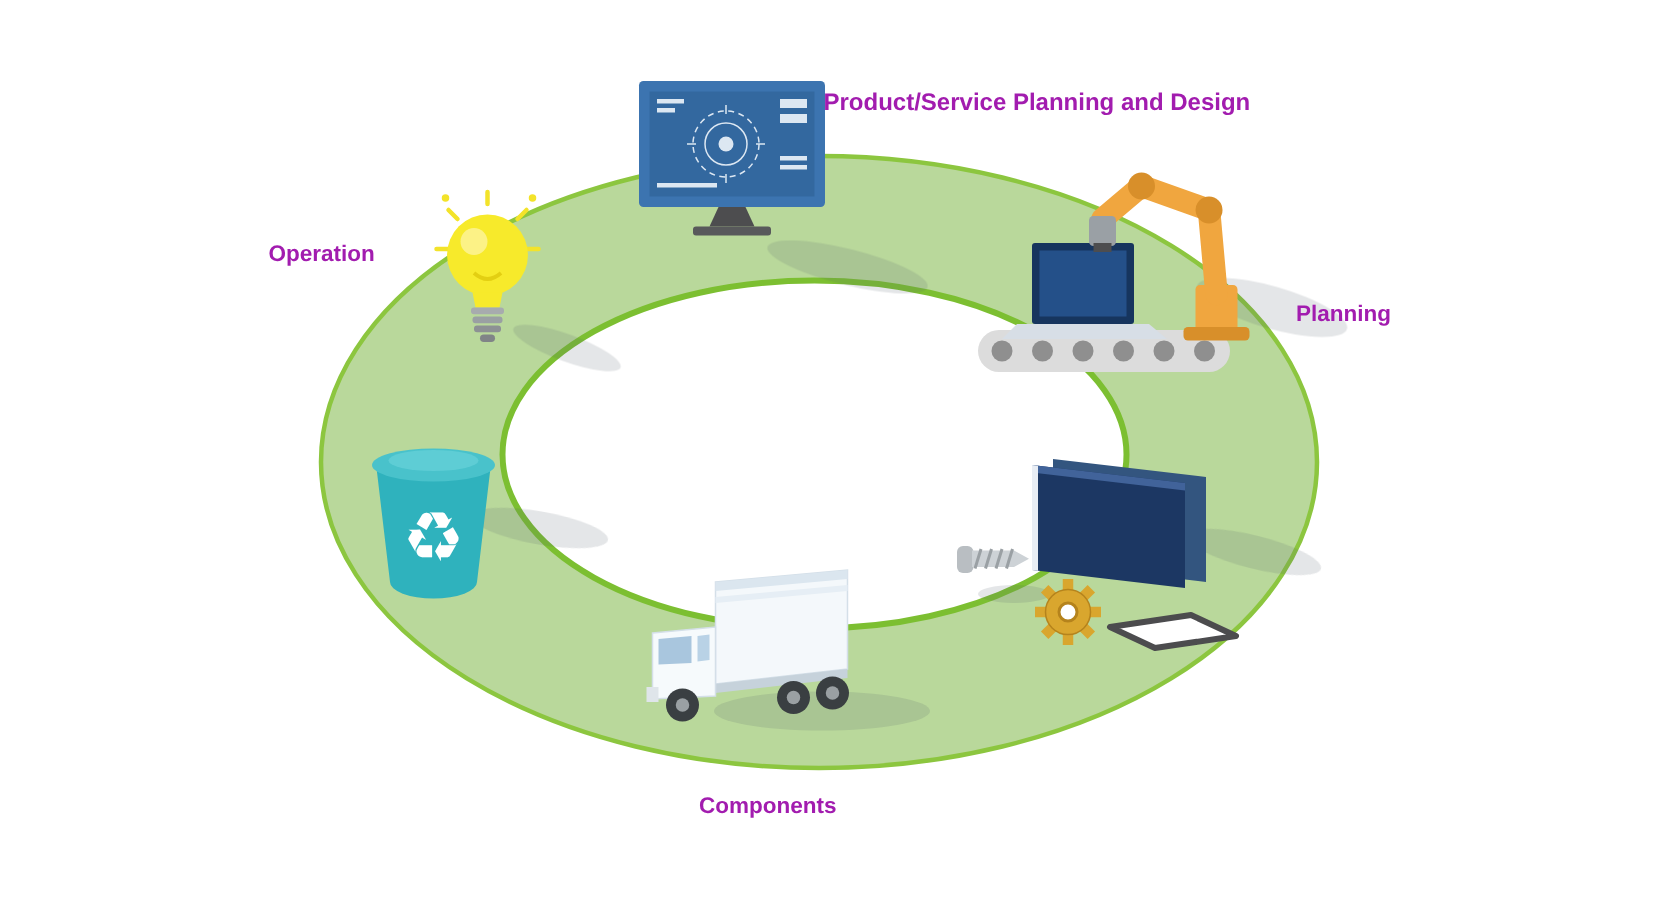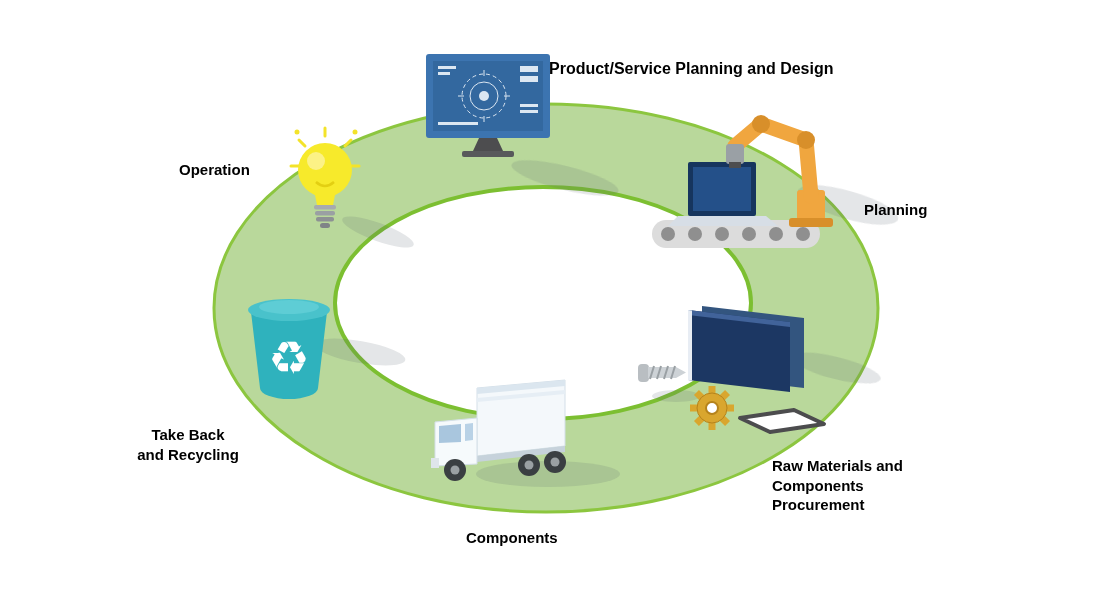--- a/index.html
+++ b/index.html
@@ -7,21 +7,21 @@
     position: relative;
     width: 1115px;
     height: 614px;
     background: #ffffff;
     overflow: hidden;
     font-family: "Liberation Sans", sans-serif;
   }
   .abs { position: absolute; }
   .lbl {
     position: absolute;
-    color: #000000;
+    color: #a21caf;
     font-weight: bold;
     font-size: 15px;
     line-height: 1.3;
     white-space: pre-line;
   }
   .lbl-product   { left: 549px; top: 59px;  font-size: 16px; }
   .lbl-innovation{ left: 179px; top: 160px; }
   .lbl-operation { left: 864px; top: 200px; }
   .lbl-takeback  { left: 116px; top: 425px; width: 144px; text-align: center; }
   .lbl-logistics { left: 466px; top: 528px; }
@@ -165,20 +165,15 @@
         <rect x="-3.5" y="-22" width="7" height="9" transform="rotate(315)"></rect>
       </g>
       <circle r="15" fill="#d9a62e" stroke="#b5831c"></circle>
       <circle r="6" fill="#ffffff" stroke="#b5831c" stroke-width="2"></circle>
     </g>
   </svg>
 
   <div class="lbl lbl-product">Product/Service Planning and Design</div>
   <div class="lbl lbl-innovation">Operation</div>
   <div class="lbl lbl-operation">Planning</div>
-  <div class="lbl lbl-takeback">Take Back
-and Recycling</div>
   <div class="lbl lbl-logistics">Components</div>
-  <div class="lbl lbl-raw">Raw Materials and
-Components
-Procurement</div>
 
 </div>
 
 </body></html>

